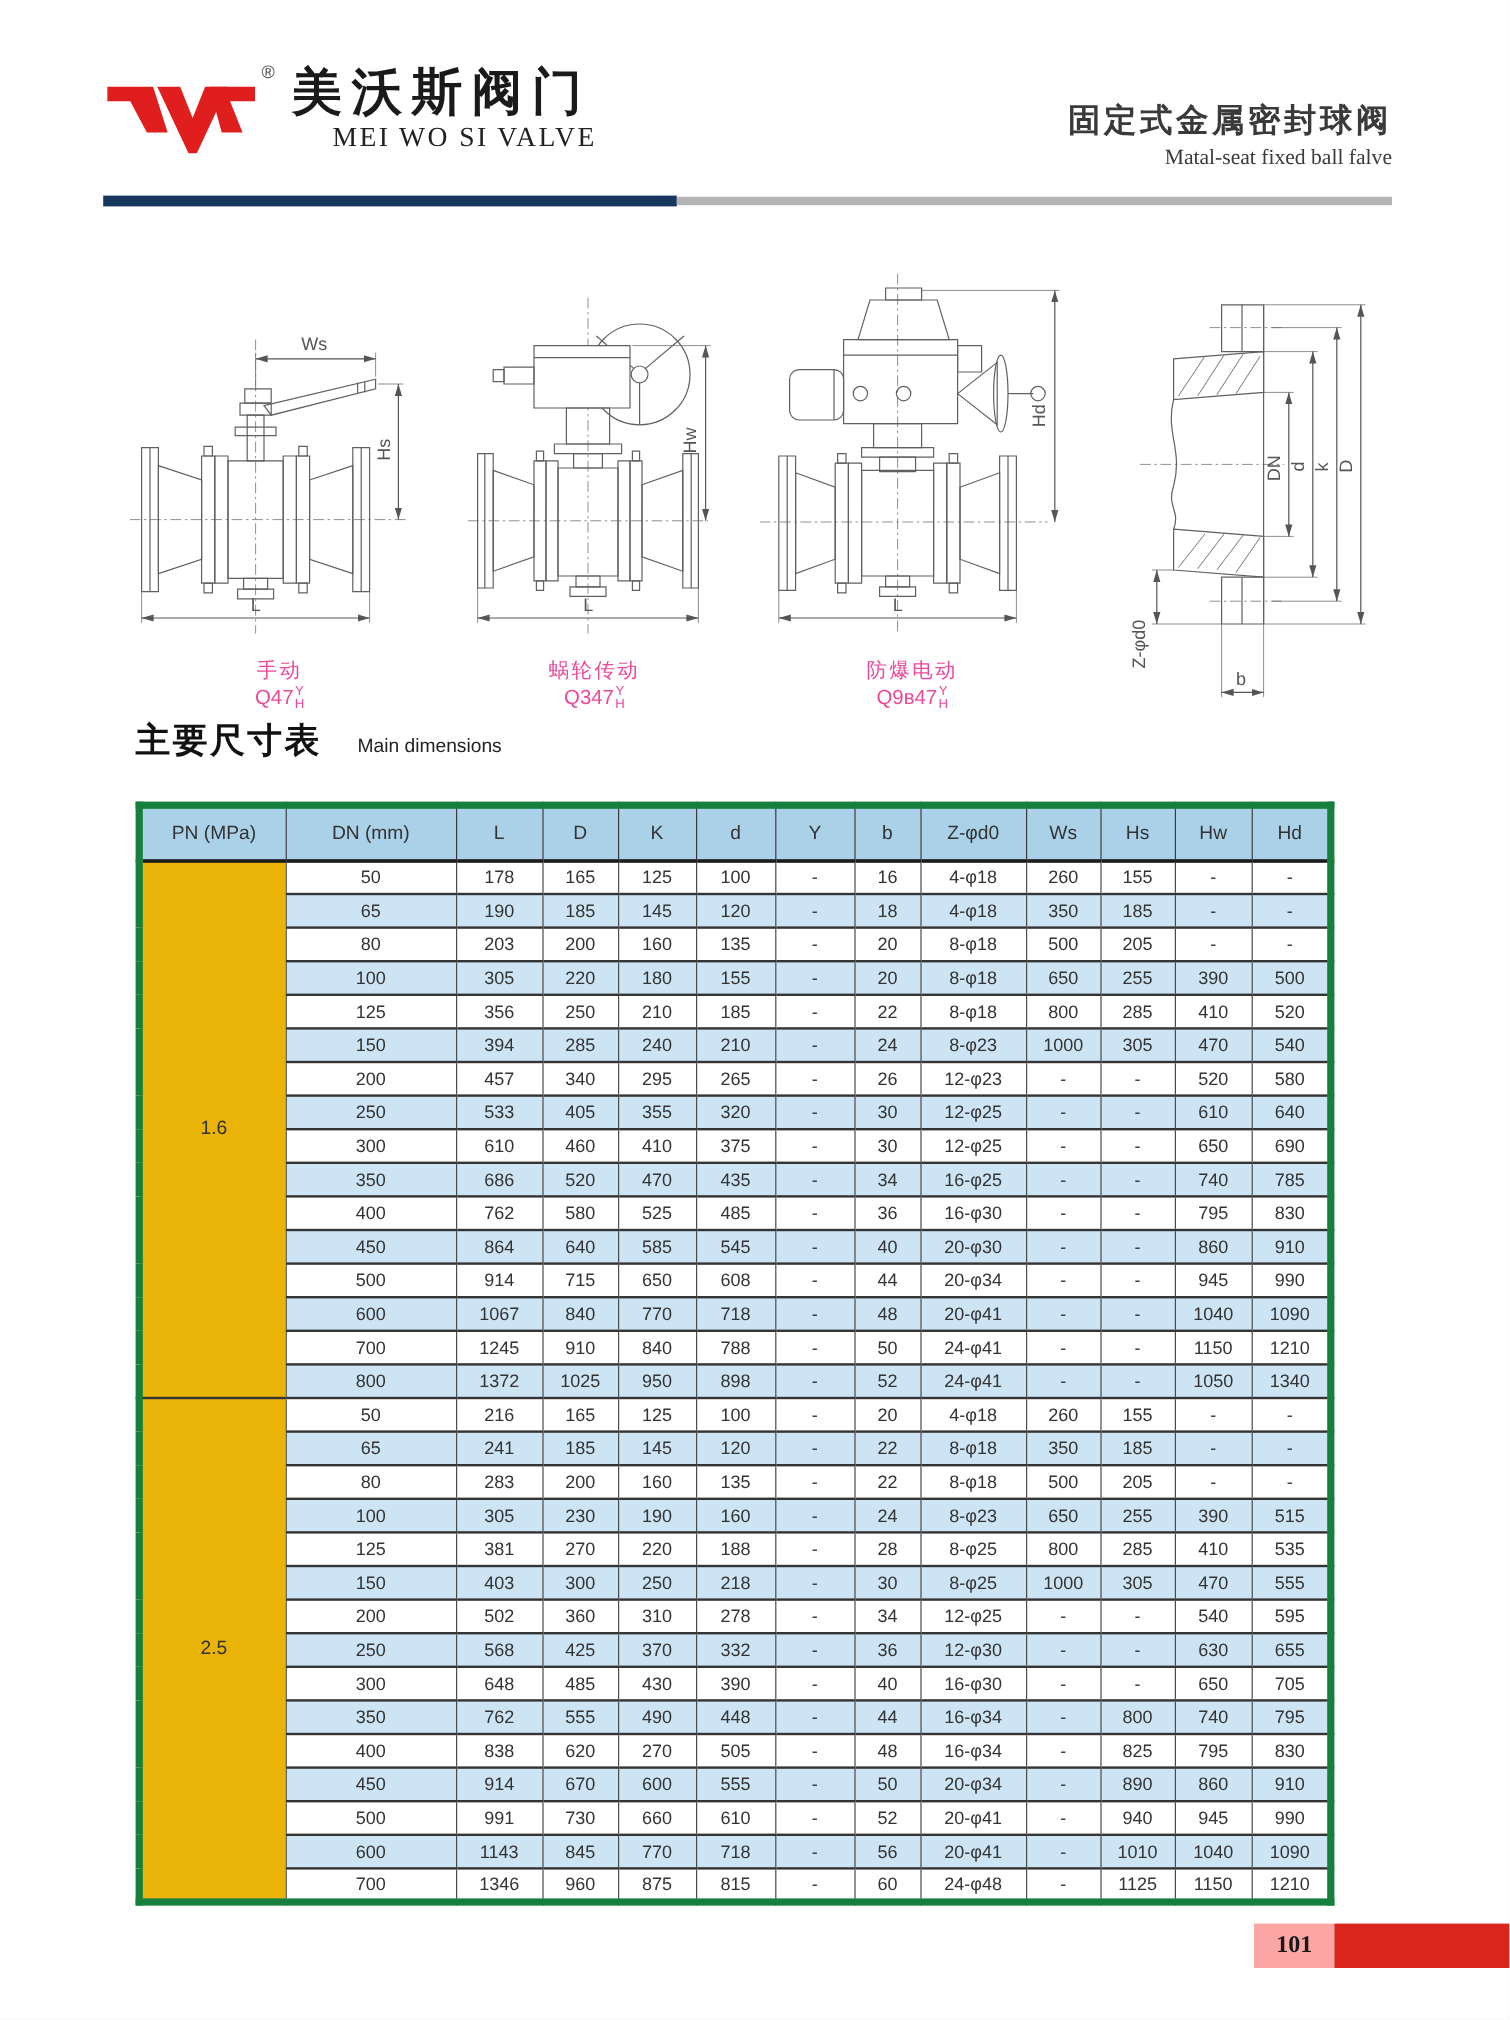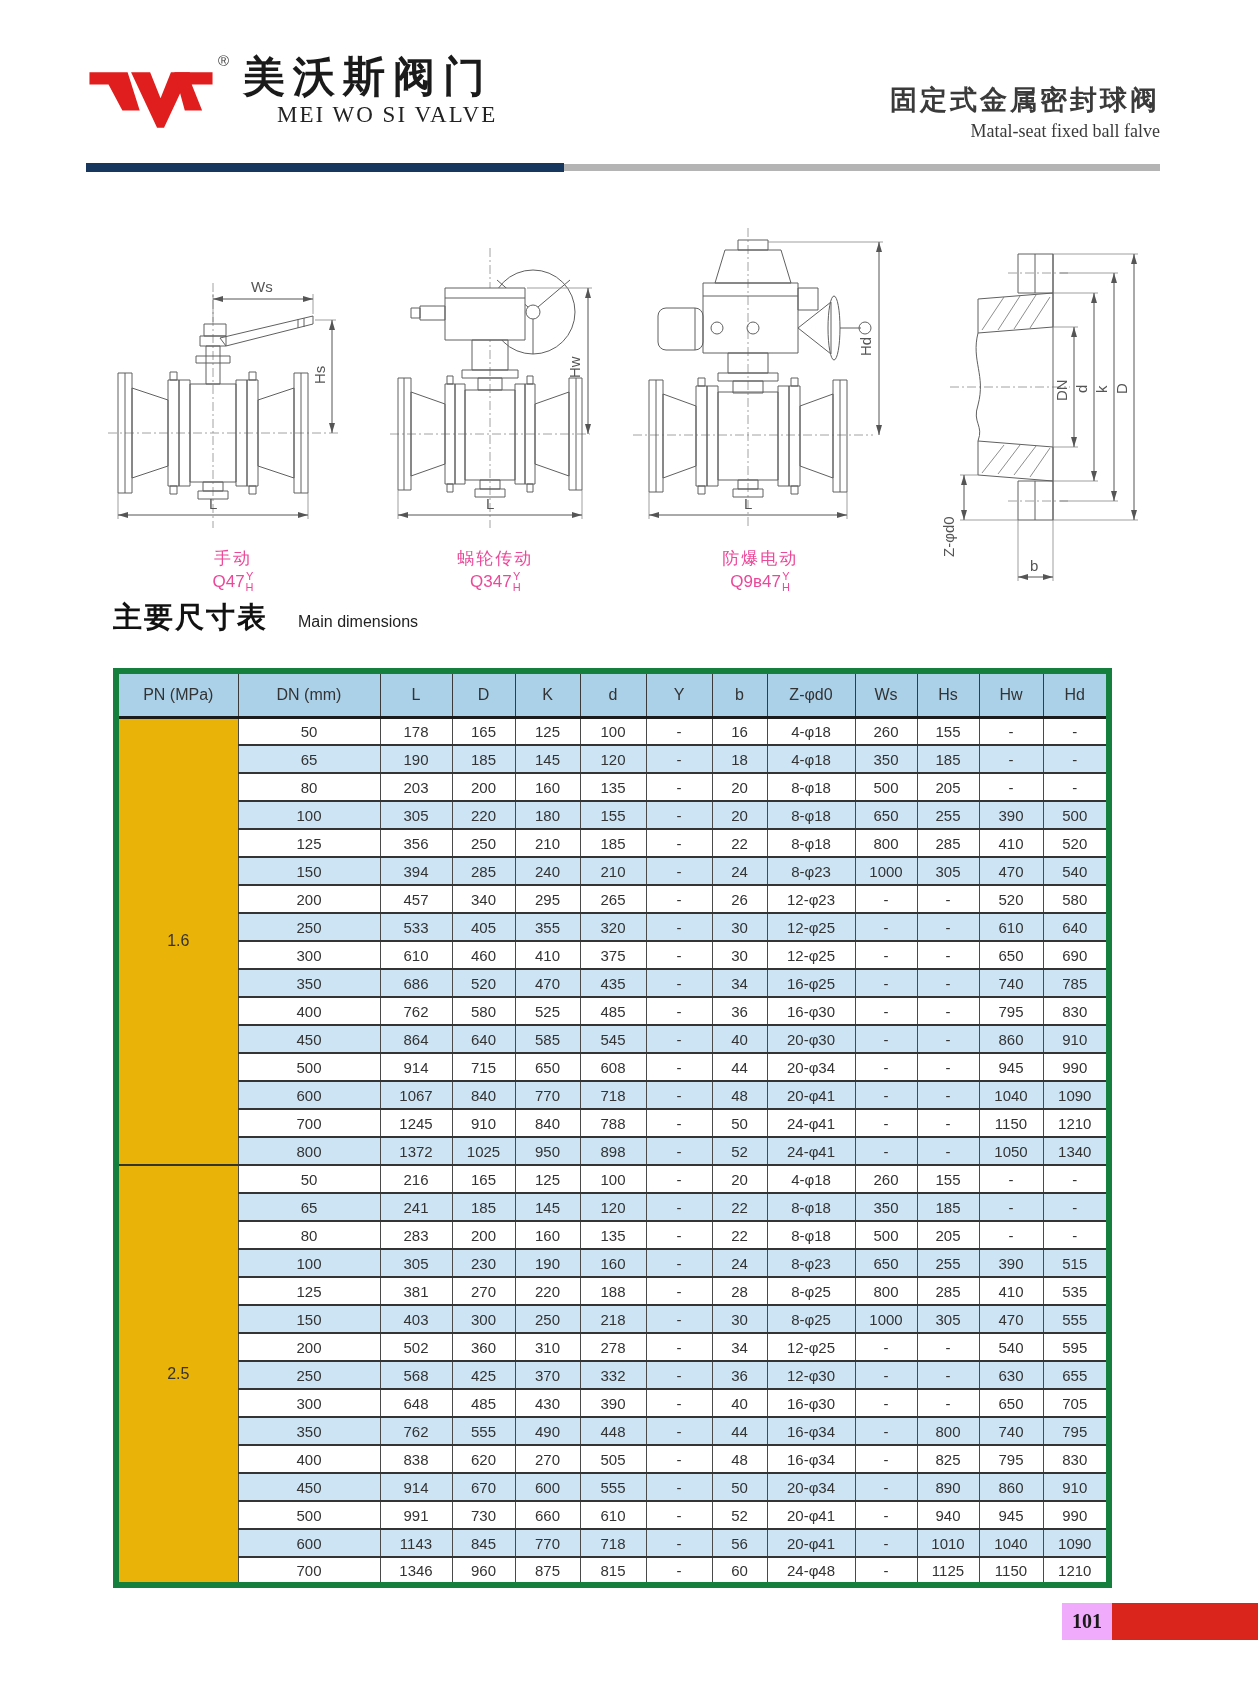--- a/index.html
+++ b/index.html
@@ -51,21 +51,21 @@
   table.dims th { background:#abd1e9; font-weight:normal; font-size:16px; color:#333;
     height:46px; border-left:1px solid #3a3a3a; border-right:1px solid #3a3a3a;
     border-bottom:3px solid #1b1b1b; text-align:center; }
   table.dims td { height:28px; font-size:15px; color:#333; text-align:center;
     border-left:1px solid #4a4a4a; border-right:1px solid #4a4a4a; border-top:2px solid #343434; }
   table.dims tr.alt td { background:#cde4f4; }
   table.dims td.pn-cell { background:#eab308; font-size:16px; }
 
   
   .footer { position:absolute; top:1603px; right:0; display:flex; height:37px; }
-  .page-number { width:50px; background:#f0abfc; display:flex; align-items:center; justify-content:center;
+  .page-number { width:67px; background:#fca5a5; display:flex; align-items:center; justify-content:center;
     font-family:"Liberation Serif","DejaVu Serif",serif; font-weight:bold; font-size:20px; color:#1a1a1a; }
   .footer-red { width:146px; background:#d9251c; }
 </style>
 </head>
 <body>
 
 <div class="page">
 
   <div class="header">
     <div class="brand">

